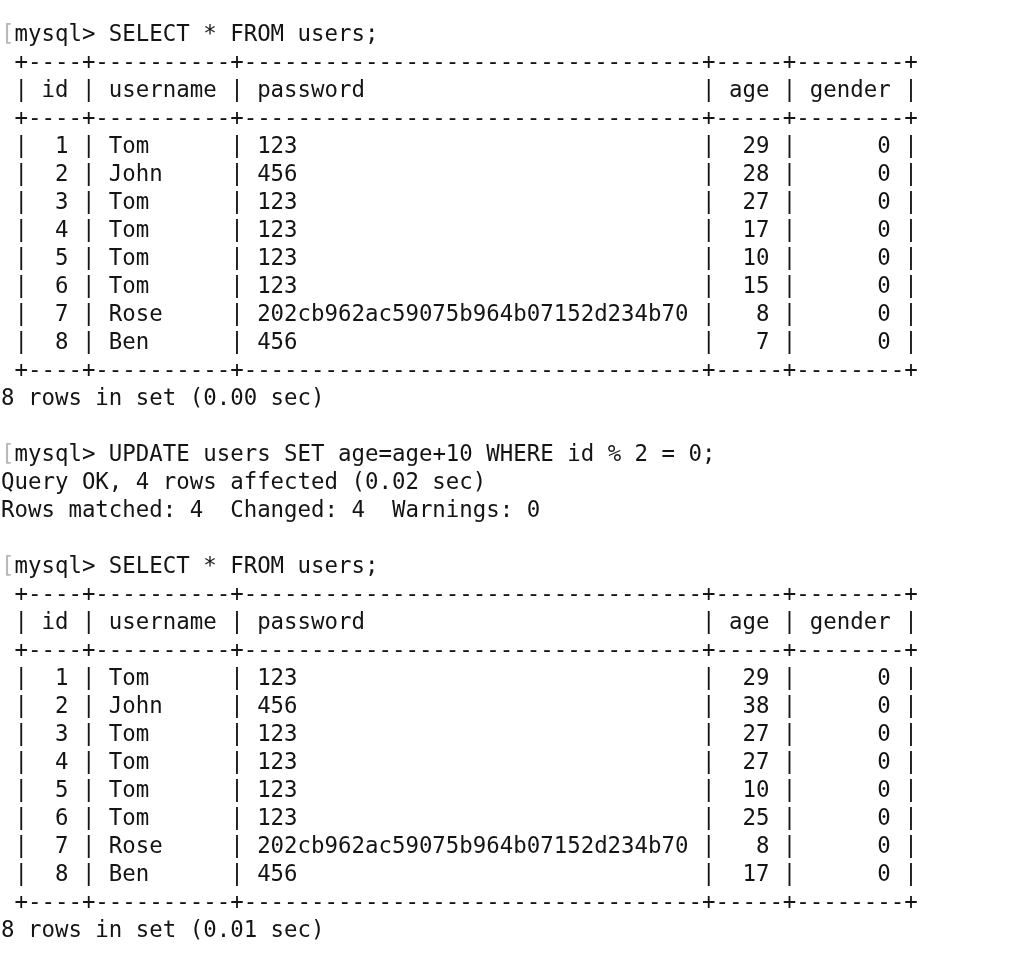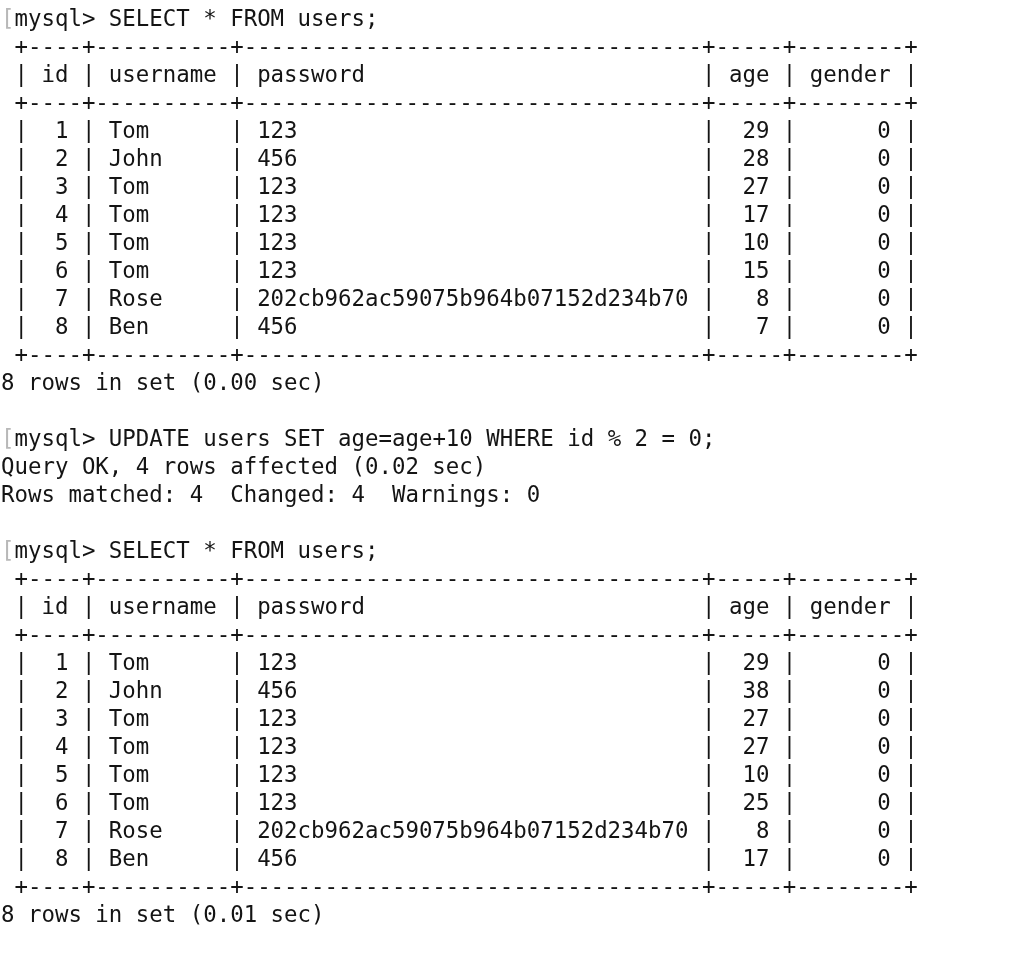--- a/index.html
+++ b/index.html
@@ -7,21 +7,21 @@
     padding: 0;
     background: #ffffff;
   }
   body {
     width: 1030px;
     height: 958px;
     overflow: hidden;
     font-family: "DejaVu Sans Mono", monospace;
   }
   #terminal {
-    padding: 4px 0 0 0;
+    padding: 19px 0 0 0;
     font-family: "DejaVu Sans Mono", monospace;
     font-size: 22.4px;
     line-height: 28px;
     color: #141414;
     letter-spacing: 0;
     white-space: pre;
     font-variant-ligatures: none;
   }
   .line {
     white-space: pre;

